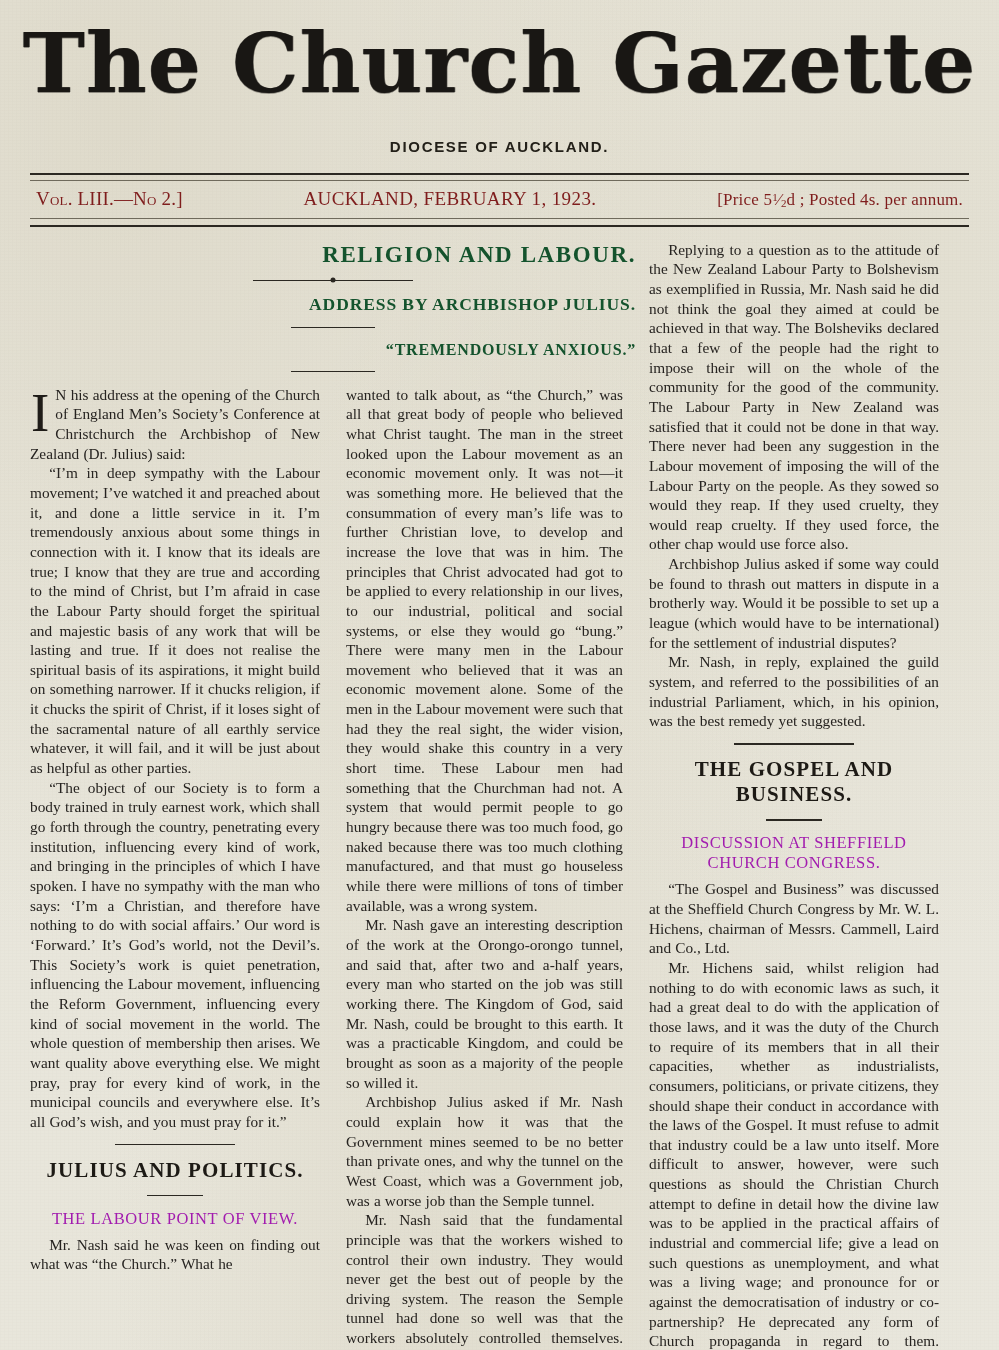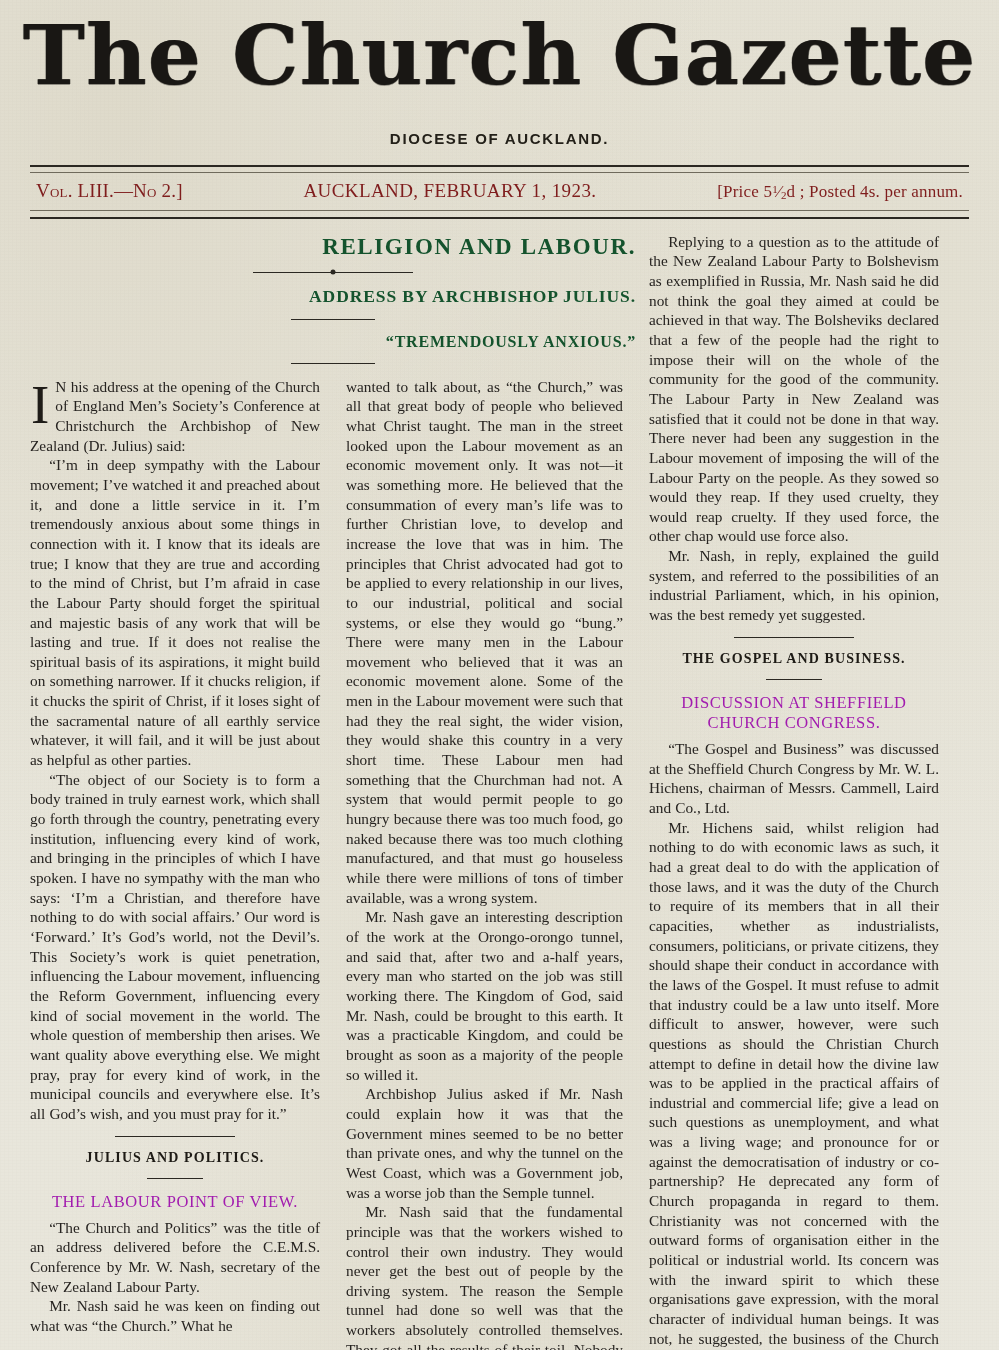--- a/index.html
+++ b/index.html
@@ -45,21 +45,21 @@
   }
   .content {
     position: relative;
     z-index: 5;
     padding: 0 30px;
   }
 
   
   .masthead {
     text-align: center;
-    padding-top: 14px;
+    padding-top: 22px;
   }
   .masthead-title {
     font-family: "DejaVu Serif", "Liberation Serif", serif;
     font-weight: 900;
     font-size: 82px;
     line-height: 1.02;
     letter-spacing: 1px;
     color: #191714;
     white-space: nowrap;
     transform: scaleX(1.02);
@@ -142,21 +142,21 @@
     font-size: 17.5px;
     letter-spacing: 0.9px;
   }
   h3.deck {
     font-size: 16px;
     letter-spacing: 0.8px;
   }
   h2.section {
     margin: 0;
     text-align: center;
-    font-size: 14px;
+    font-size: 21px;
     font-weight: 700;
     letter-spacing: 1.1px;
     color: #1d1a15;
   }
   h3.subsection {
     margin: 0;
     text-align: center;
     font-size: 16.5px;
     font-weight: 400;
     letter-spacing: 0.6px;
@@ -271,35 +271,35 @@
 
             <div class="orn w120">
                 <span class="bar"></span>
               </div>
             <h2 class="section">JULIUS AND POLITICS.</h2>
             <div class="orn w56">
                 <span class="bar"></span>
               </div>
             <h3 class="subsection">THE LABOUR POINT OF VIEW.</h3>
             <div class="spacer-sm"></div>
-            <p class="body">“The Church and Politics” was the title of an address delivered before the C.E.M.S. Conference by Mr. W. Nash, secretary of the New Zealand Labour Party.</p>
             <p class="body">Mr. Nash said he was keen on finding out what was “the Church.” What he</p>
           </div>
 
           <div class="col col-2">
             <p class="body noindent">wanted to talk about, as “the Church,” was all that great body of people who believed what Christ taught. The man in the street looked upon the Labour movement as an economic movement only. It was not—it was something more. He believed that the consummation of every man’s life was to further Christian love, to develop and increase the love that was in him. The principles that Christ advocated had got to be applied to every relationship in our lives, to our industrial, political and social systems, or else they would go “bung.” There were many men in the Labour movement who believed that it was an economic movement alone. Some of the men in the Labour movement were such that had they the real sight, the wider vision, they would shake this country in a very short time. These Labour men had something that the Churchman had not. A system that would permit people to go hungry because there was too much food, go naked because there was too much clothing manufactured, and that must go houseless while there were millions of tons of timber available, was a wrong system.</p>
             <p class="body">Mr. Nash gave an interesting description of the work at the Orongo-orongo tunnel, and said that, after two and a-half years, every man who started on the job was still working there. The Kingdom of God, said Mr. Nash, could be brought to this earth. It was a practicable Kingdom, and could be brought as soon as a majority of the people so willed it.</p>
             <p class="body">Archbishop Julius asked if Mr. Nash could explain how it was that the Government mines seemed to be no better than private ones, and why the tunnel on the West Coast, which was a Government job, was a worse job than the Semple tunnel.</p>
             <p class="body">Mr. Nash said that the fundamental principle was that the workers wished to control their own industry. They would never get the best out of people by the driving system. The reason the Semple tunnel had done so well was that the workers absolutely controlled themselves. They got all the results of their toil. Nobody came between them and the people whom they served. The same principle did not apply in the State mines. State ownership was not the solution—it was but a step on the way.</p>
           </div>
         </div>
       </div>
 
       <div class="col col-3">
         <p class="body">Replying to a question as to the attitude of the New Zealand Labour Party to Bolshevism as exemplified in Russia, Mr. Nash said he did not think the goal they aimed at could be achieved in that way. The Bolsheviks declared that a few of the people had the right to impose their will on the whole of the community for the good of the community. The Labour Party in New Zealand was satisfied that it could not be done in that way. There never had been any suggestion in the Labour movement of imposing the will of the Labour Party on the people. As they sowed so would they reap. If they used cruelty, they would reap cruelty. If they used force, the other chap would use force also.</p>
+        <p class="body">Archbishop Julius asked if some way could be found to thrash out matters in dispute in a brotherly way. Would it be possible to set up a league (which would have to be international) for the settlement of industrial disputes?</p>
         <p class="body">Mr. Nash, in reply, explained the guild system, and referred to the possibilities of an industrial Parliament, which, in his opinion, was the best remedy yet suggested.</p>
 
         <div class="orn w120">
             <span class="bar"></span>
           </div>
         <h2 class="section">THE GOSPEL AND BUSINESS.</h2>
         <div class="orn w56">
             <span class="bar"></span>
           </div>
         <h3 class="subsection two-line">DISCUSSION AT SHEFFIELD CHURCH CONGRESS.</h3>

